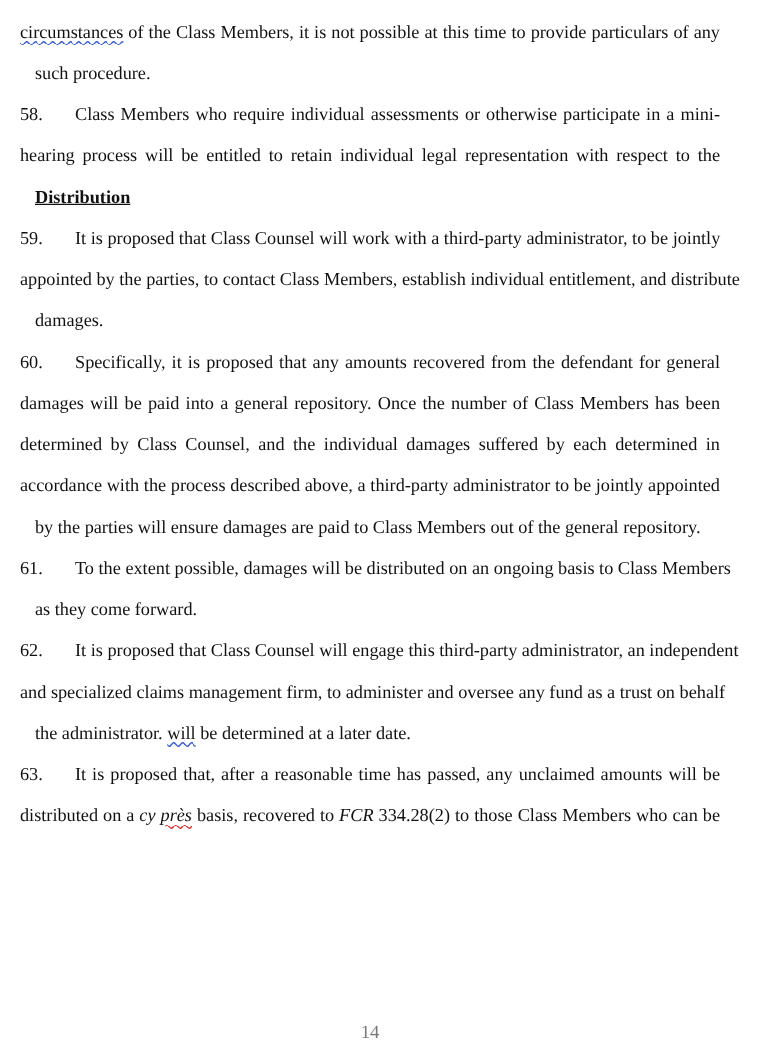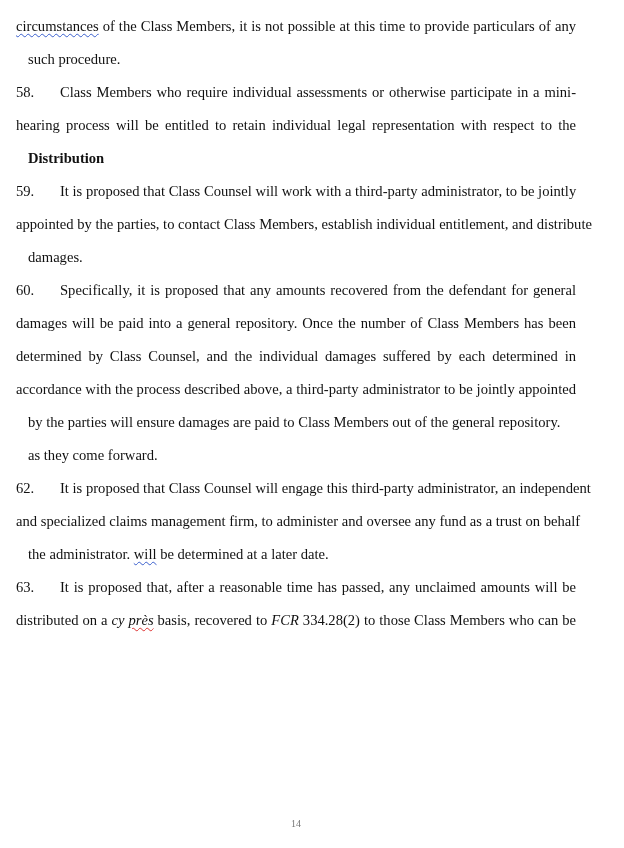--- a/index.html
+++ b/index.html
@@ -3,24 +3,24 @@
 <meta charset="utf-8">
 <style>
   html, body { margin:0; padding:0; background:#ffffff; }
   body { width:624px; height:848px; position:relative; overflow:hidden;
          font-family:"Liberation Serif", serif; color:#111; }
   .page { position:absolute; left:16px; top:10px; width:560px; }
   .line { height:33px; line-height:33px; font-size:14.6px; white-space:nowrap; }
   .just { text-align:justify; text-align-last:justify; }
   .left { text-align:left;margin-left:12px; }
   .num { display:inline-block; width:44px; }
-  .heading { font-weight:bold; }
+  .heading { font-weight:bold;text-decoration:underline; }
   .spell-blue { text-decoration: underline wavy #3a5fcd; text-decoration-thickness:1px; text-underline-offset:2px;text-align:center; }
   .spell-red { text-decoration: underline wavy #d33; text-decoration-thickness:1px; text-underline-offset:2px; }
-  .pagenum { position:absolute; left:0; width:592px; top:818px; text-align:center; font-size:10px; color:#777; }
+  .pagenum { position:absolute; left:0; width:592px; top:818px; text-align:center; font-size:15px; color:#777; }
 </style>
 </head>
 <body>
 
 <div class="page">
   <div class="line just"><span class="spell-blue">circumstances</span><span> of the Class Members, it is not possible at this time to provide particulars of any</span></div>
   <div class="line left">such procedure.</div>
 
   <div class="line just"><span class="num">58.</span><span>Class Members who require individual assessments or otherwise participate in a mini-</span></div>
   <div class="line just">hearing process will be entitled to retain individual legal representation with respect to the</div>
@@ -30,20 +30,21 @@
   <div class="line just"><span class="num">59.</span><span>It is proposed that Class Counsel will work with a third-party administrator, to be jointly</span></div>
   <div class="line just">appointed by the parties, to contact Class Members, establish individual entitlement, and distribute</div>
   <div class="line left">damages.</div>
 
   <div class="line just"><span class="num">60.</span><span>Specifically, it is proposed that any amounts recovered from the defendant for general</span></div>
   <div class="line just">damages will be paid into a general repository. Once the number of Class Members has been</div>
   <div class="line just">determined by Class Counsel, and the individual damages suffered by each determined in</div>
   <div class="line just">accordance with the process described above, a third-party administrator to be jointly appointed</div>
   <div class="line left">by the parties will ensure damages are paid to Class Members out of the general repository.</div>
 
+  <div class="line just"><span class="num">61.</span><span>To the extent possible, damages will be distributed on an ongoing basis to Class Members</span></div>
   <div class="line left">as they come forward.</div>
 
   <div class="line just"><span class="num">62.</span><span>It is proposed that Class Counsel will engage this third-party administrator, an independent</span></div>
   <div class="line just">and specialized claims management firm, to administer and oversee any fund as a trust on behalf</div>
   <div class="line left"><span>the administrator. </span><span class="spell-blue">will</span><span> be determined at a later date.</span></div>
 
   <div class="line just"><span class="num">63.</span><span>It is proposed that, after a reasonable time has passed, any unclaimed amounts will be</span></div>
   <div class="line just"><span>distributed on a </span><i>cy</i><i> </i><i class="spell-red">près</i><span> basis, recovered to </span><i>FCR</i><span> 334.28(2) to those Class Members who can be</span></div>
 </div>
 

